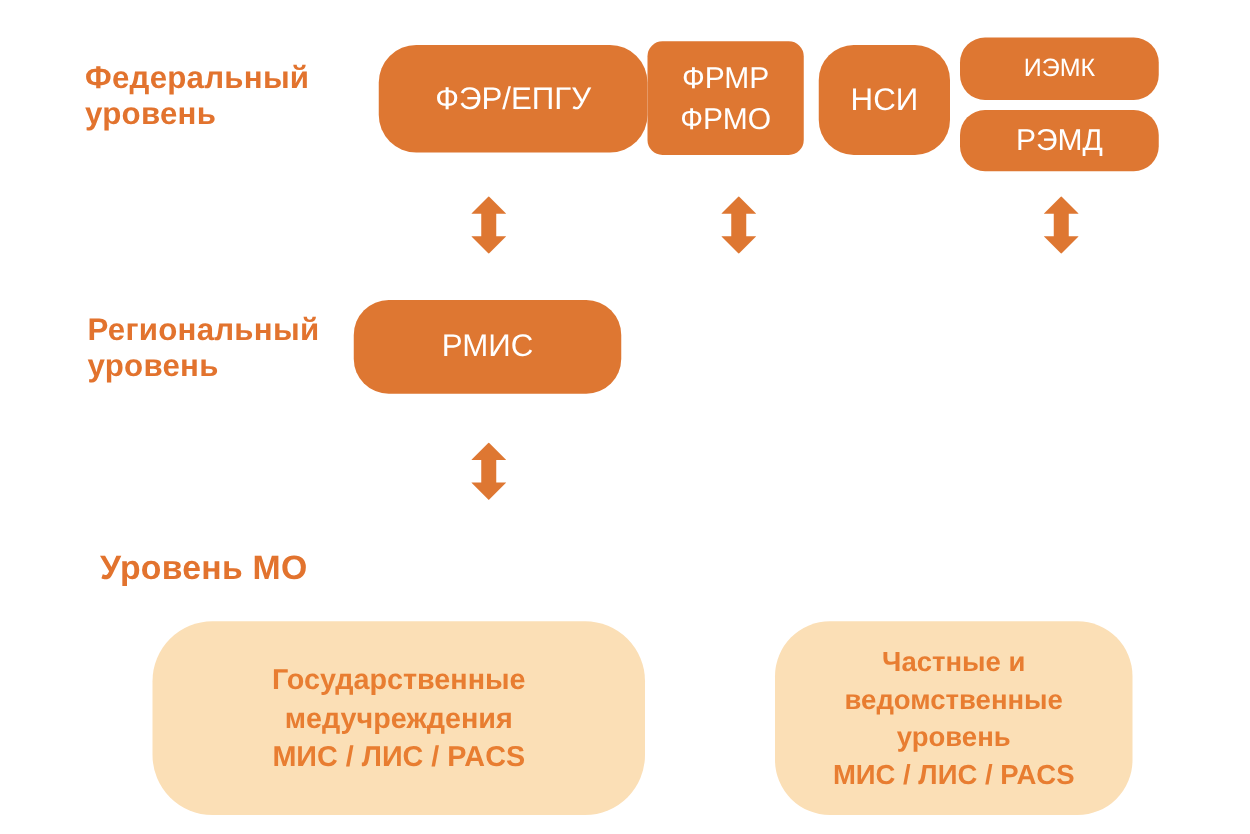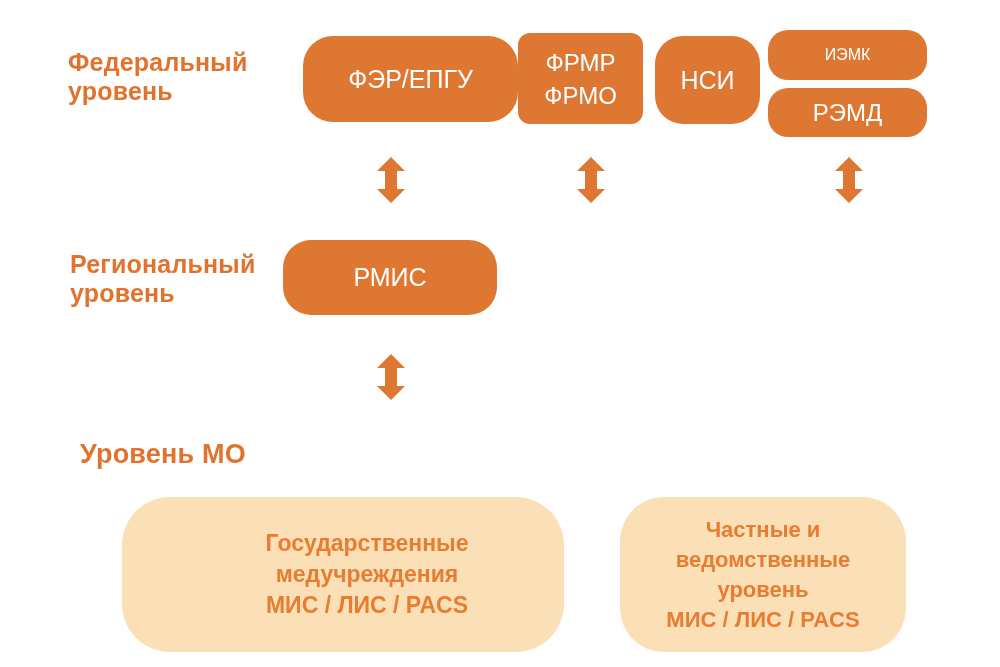--- a/index.html
+++ b/index.html
@@ -38,31 +38,31 @@
     align-items: center;
     justify-content: center;
     text-align: center;
     background: var(--box-orange);
     color: var(--box-text);
     white-space: pre-line;
   }
   #box-fer      { left: 283px; top: 36px;  width: 215px; height: 86px; border-radius: 30px; font-size: 25px; margin-left: 20px; }
   #box-frmr     { left: 518px; top: 33px;  width: 125px; height: 91px; border-radius: 12px; font-size: 24px; line-height: 33px; }
   #box-nsi      { left: 655px; top: 36px;  width: 105px;  height: 88px; border-radius: 28px; font-size: 25px; }
-  #box-iemk     { left: 768px; top: 30px;  width: 159px; height: 50px; border-radius: 20px; font-size: 16px; }
+  #box-iemk     { left: 768px; top: 30px;  width: 159px; height: 50px; border-radius: 20px; font-size: 20px; }
   #box-remd     { left: 768px; top: 88px;  width: 159px; height: 49px; border-radius: 20px; font-size: 24px; }
   #box-rmis     { left: 283px; top: 240px; width: 214px; height: 75px; border-radius: 28px; font-size: 25px; text-align: center; }
   #box-services { left: 518px; top: 228px; width: 457px; height: 97px; border-radius: 36px; font-size: 23px; line-height: 31px; }
 
   .box.light {
     background: var(--light-box-bg);
     color: var(--light-box-text);
     font-weight: bold;
   }
-  #box-state    { left: 122px; top: 497px; width: 394px; height: 155px; border-radius: 48px; font-size: 23px; line-height: 31px; padding-left: 48px; }
+  #box-state    { left: 122px; top: 497px; width: 394px; height: 155px; border-radius: 48px; font-size: 23px; line-height: 31px; }
   #box-private  { left: 620px; top: 497px; width: 286px; height: 155px; border-radius: 44px; font-size: 22px; line-height: 30px; }
 
   .arrow { position: absolute; width: 28px; height: 46px; }
   .arrow polygon { fill: var(--box-orange); }
   #arrow-1 { left: 377px; top: 157px; }
   #arrow-2 { left: 577px; top: 157px; }
   #arrow-3 { left: 835px; top: 157px; }
   #arrow-4 { left: 377px; top: 354px; }
 </style>
 </head>

